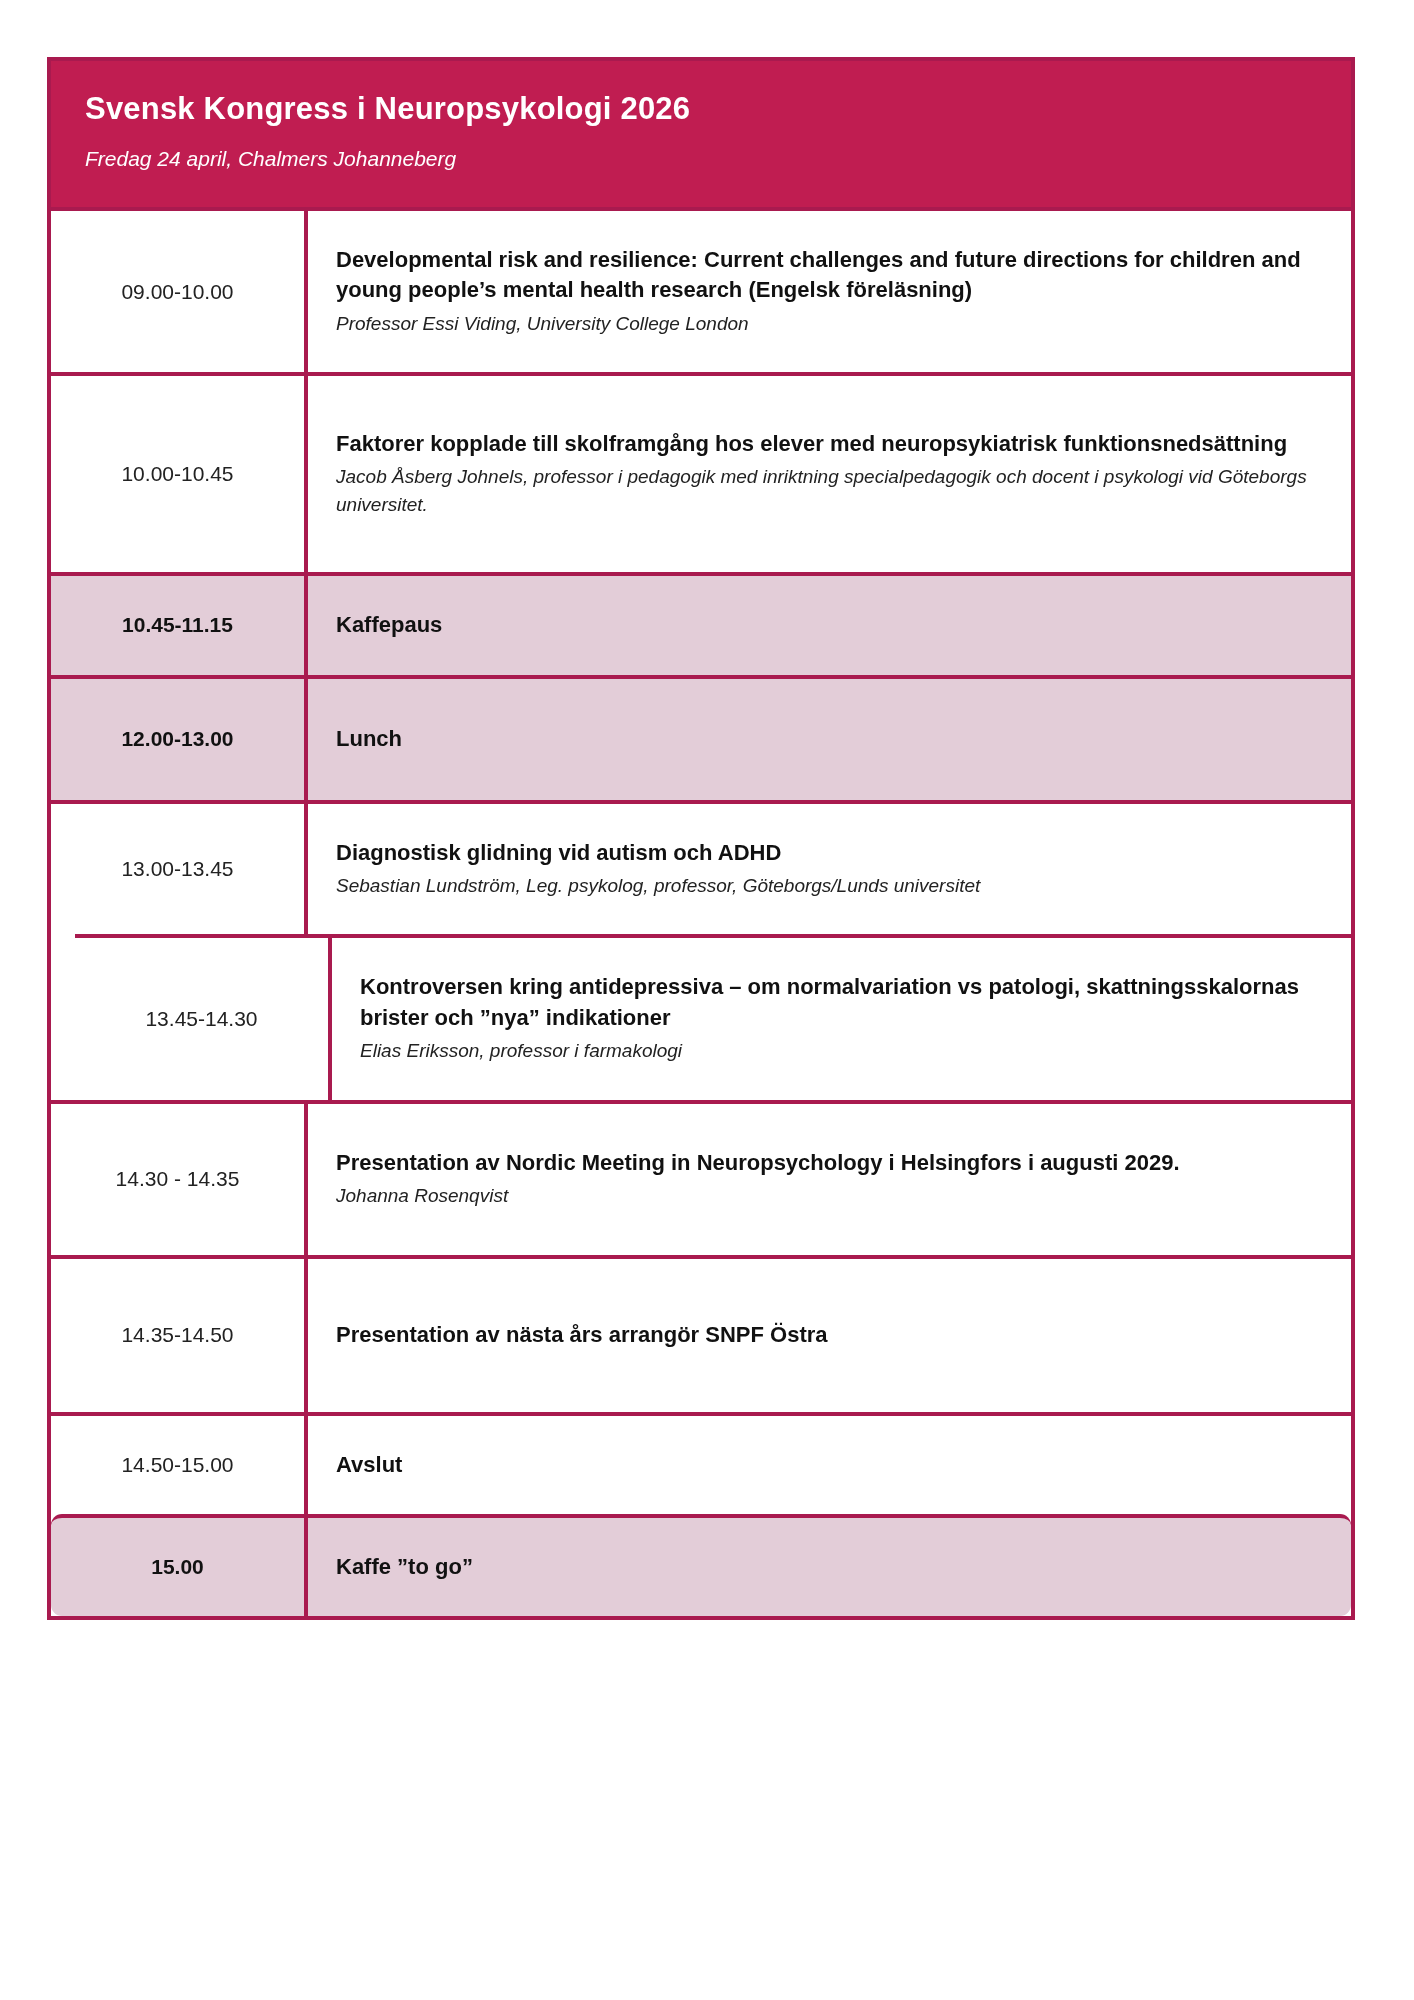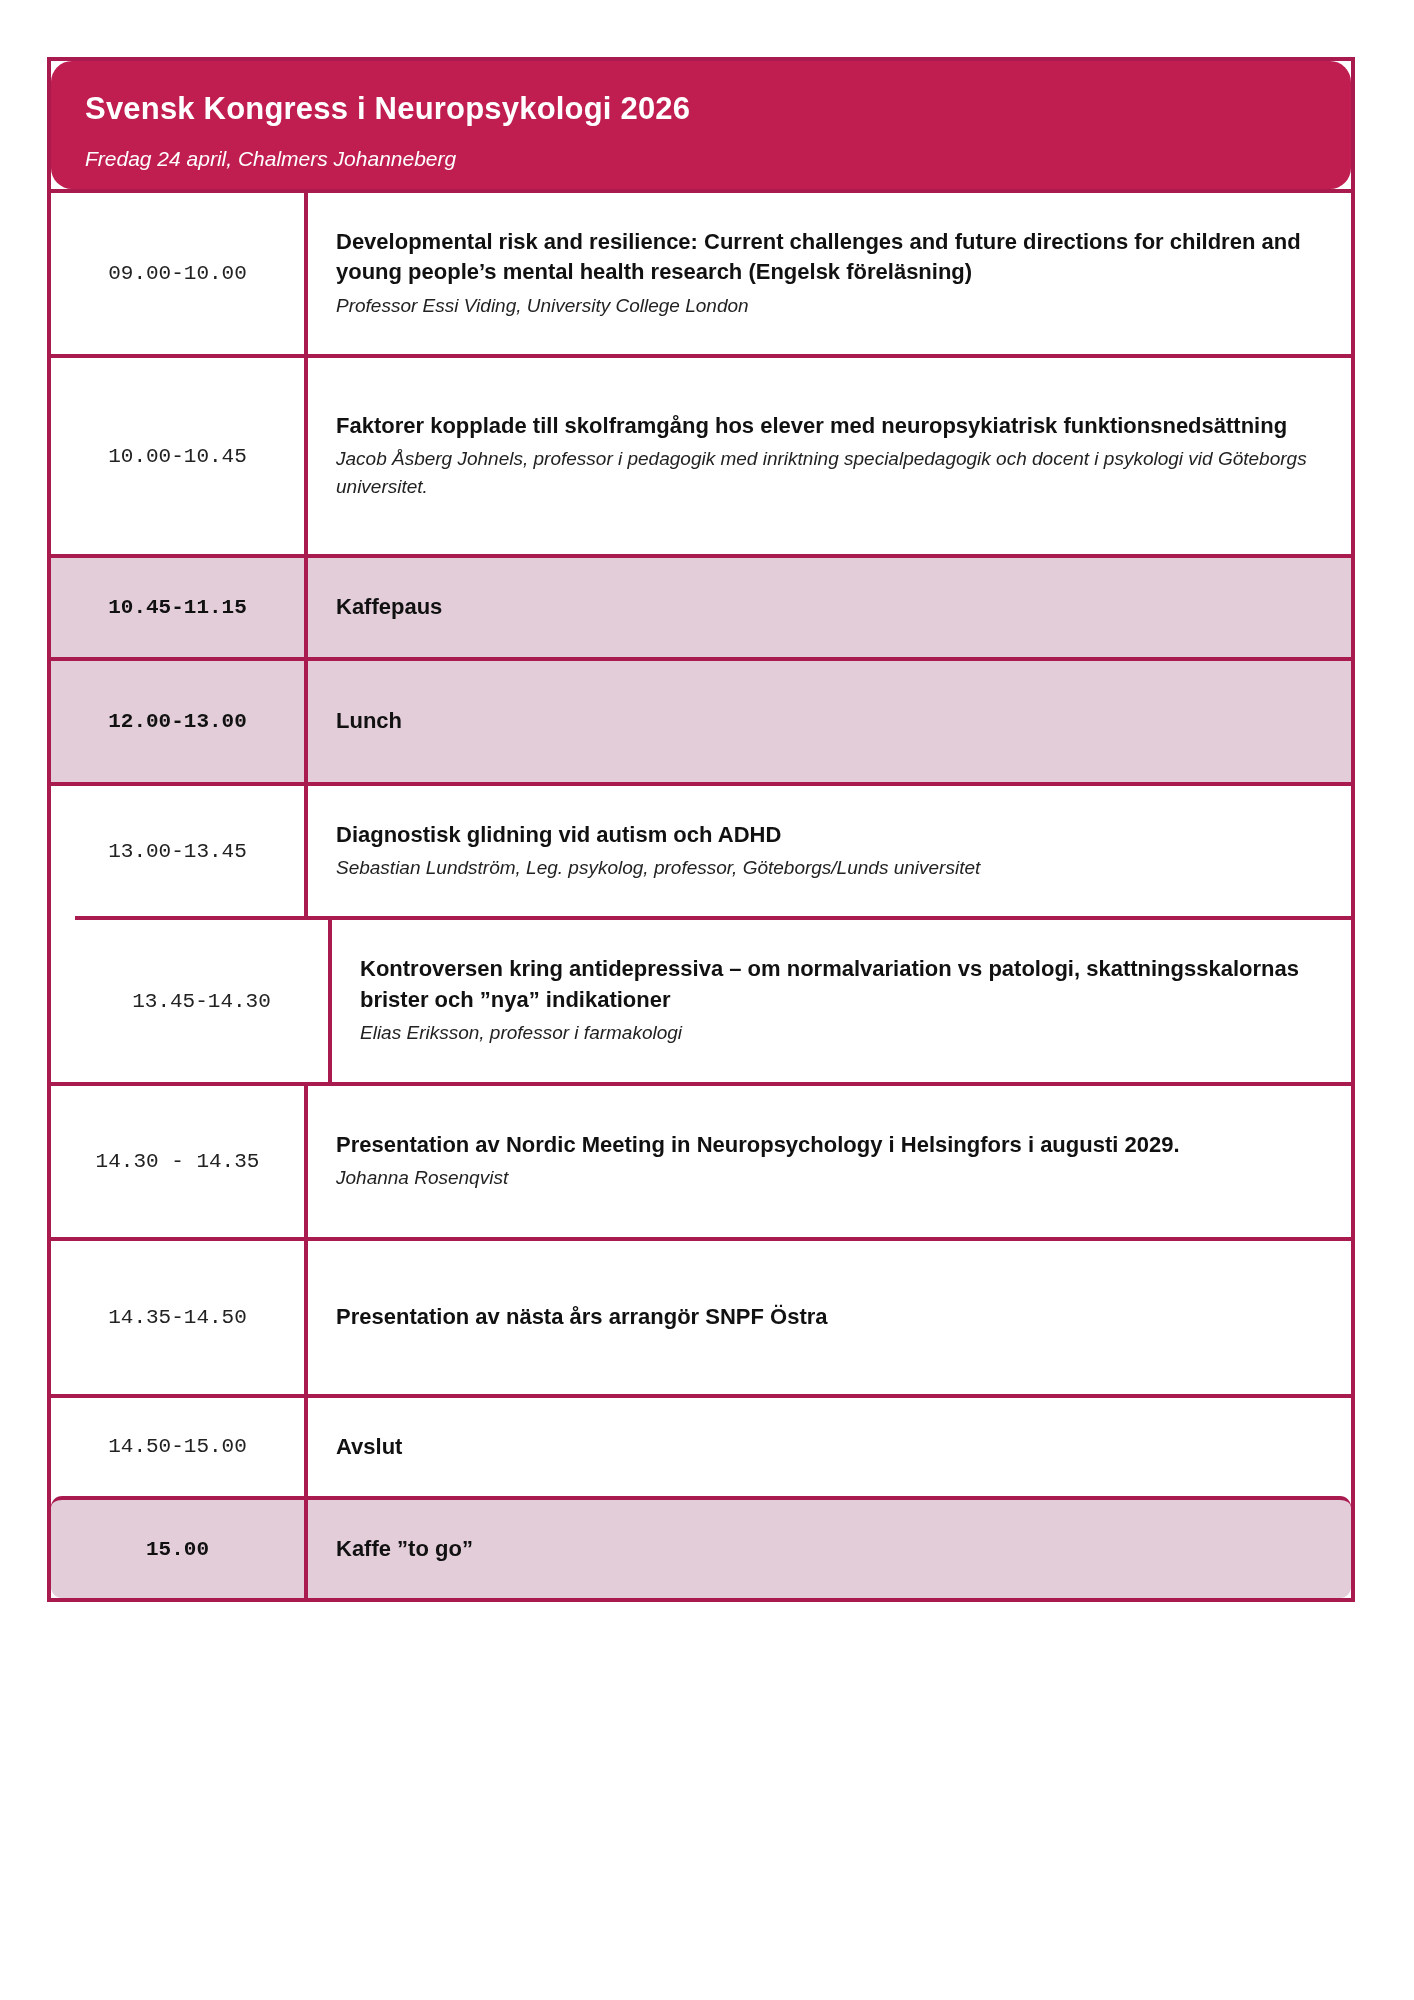--- a/index.html
+++ b/index.html
@@ -13,40 +13,38 @@
   body{
     width:1414px;height:2000px;position:relative;
     font-family:"Liberation Sans", sans-serif;color:var(--ink);
   }
   .program{
     position:absolute;left:47px;top:57px;width:1308px;
     border:4px solid var(--border);background:#fff;
   }
   .header{
     background:var(--header);color:#fff;
-    padding:30px 34px 18px 34px;
-    border-radius:21px;
+    padding:30px 34px 36px 34px;
   }
   .header h1{
     font-size:31px;font-weight:700;letter-spacing:.2px;
   }
   .header .sub{
     font-size:21px;font-style:italic;font-weight:400;margin-top:20px;
   }
   .row{
     display:flex;background:#fff;border-top:4px solid var(--border);
   }
   .row.highlight{background:var(--pink);}
   .time{
     flex:0 0 257px;width:257px;
     display:flex;align-items:center;justify-content:center;
     font-size:21px;color:#222;text-align:center;
     border-right:4px solid var(--border);
     padding:10px 25px;
-    font-family:Liberation Mono, monospace;
   }
   .row.highlight .time{font-weight:700;color:#111;}
   .content{
     flex:1;display:flex;flex-direction:column;justify-content:center;
     padding:34px 28px;
   }
   .title{
     font-size:22px;font-weight:700;color:#111;line-height:1.38;
   }
   .speaker{

